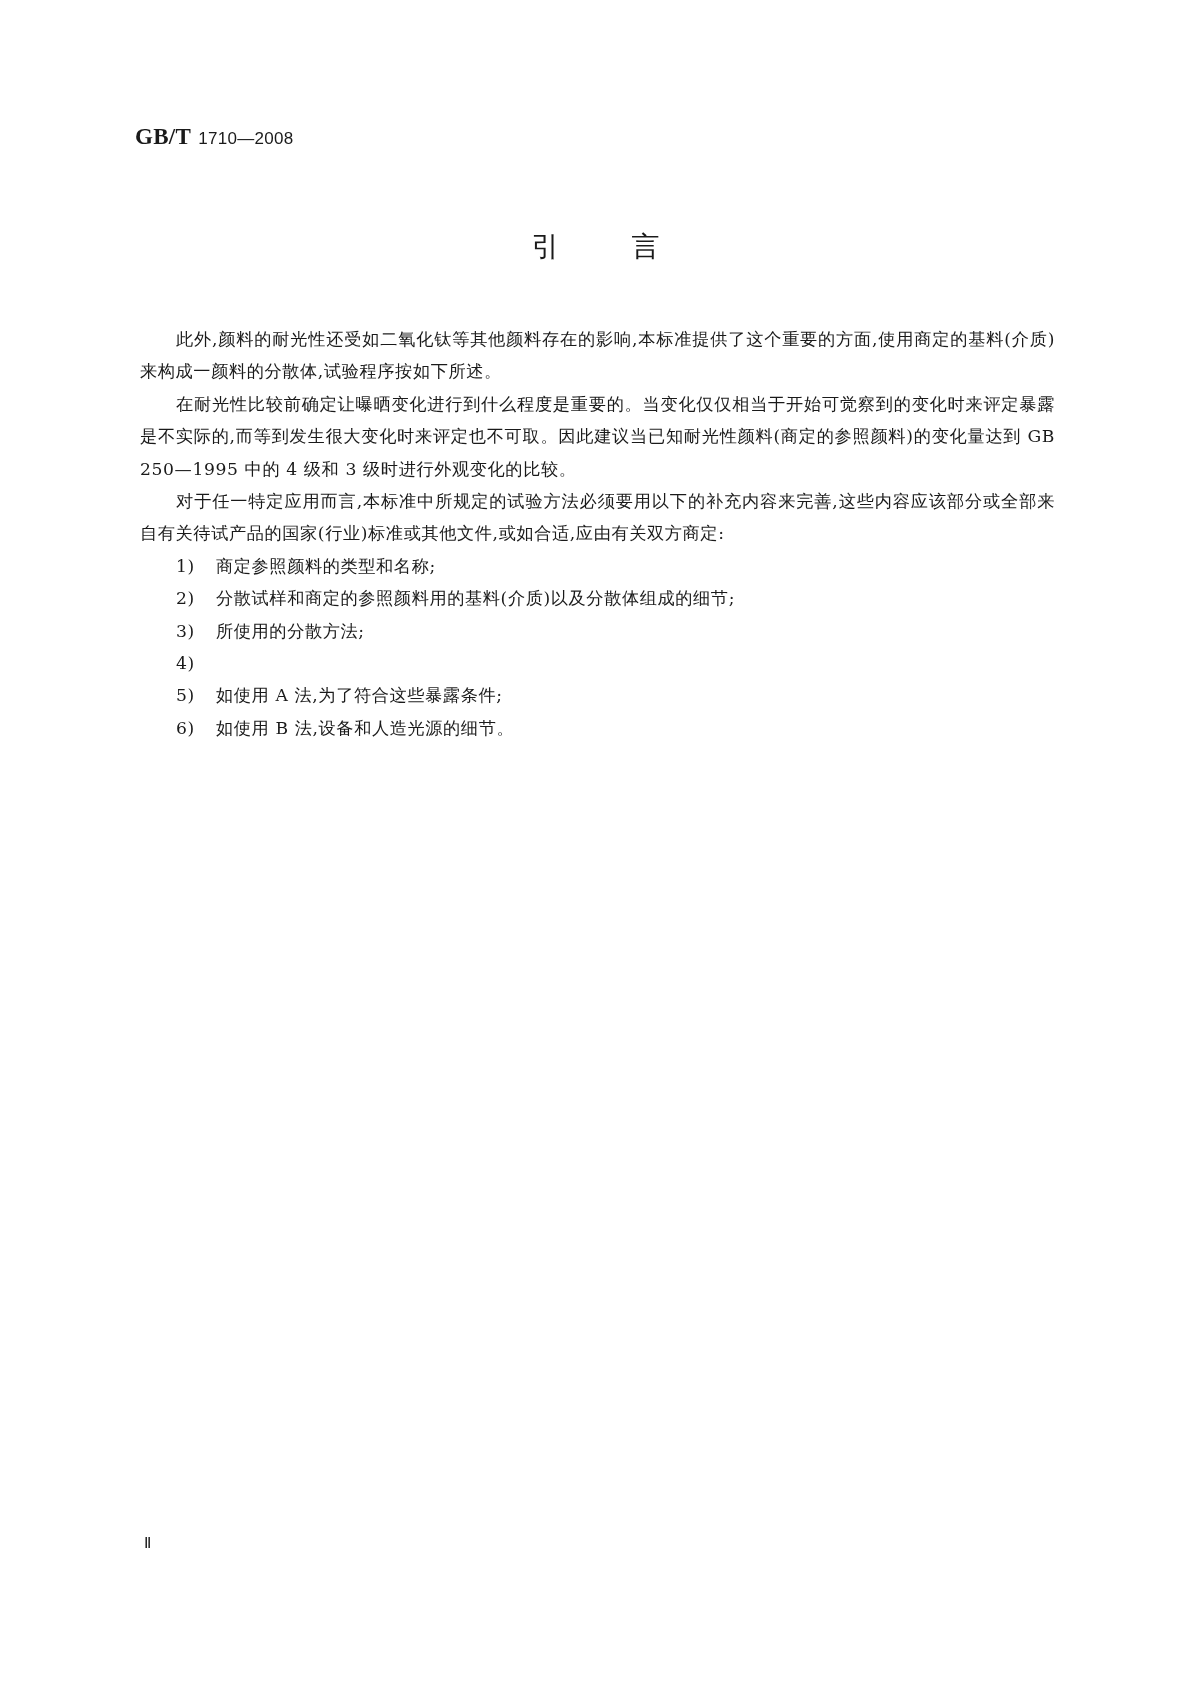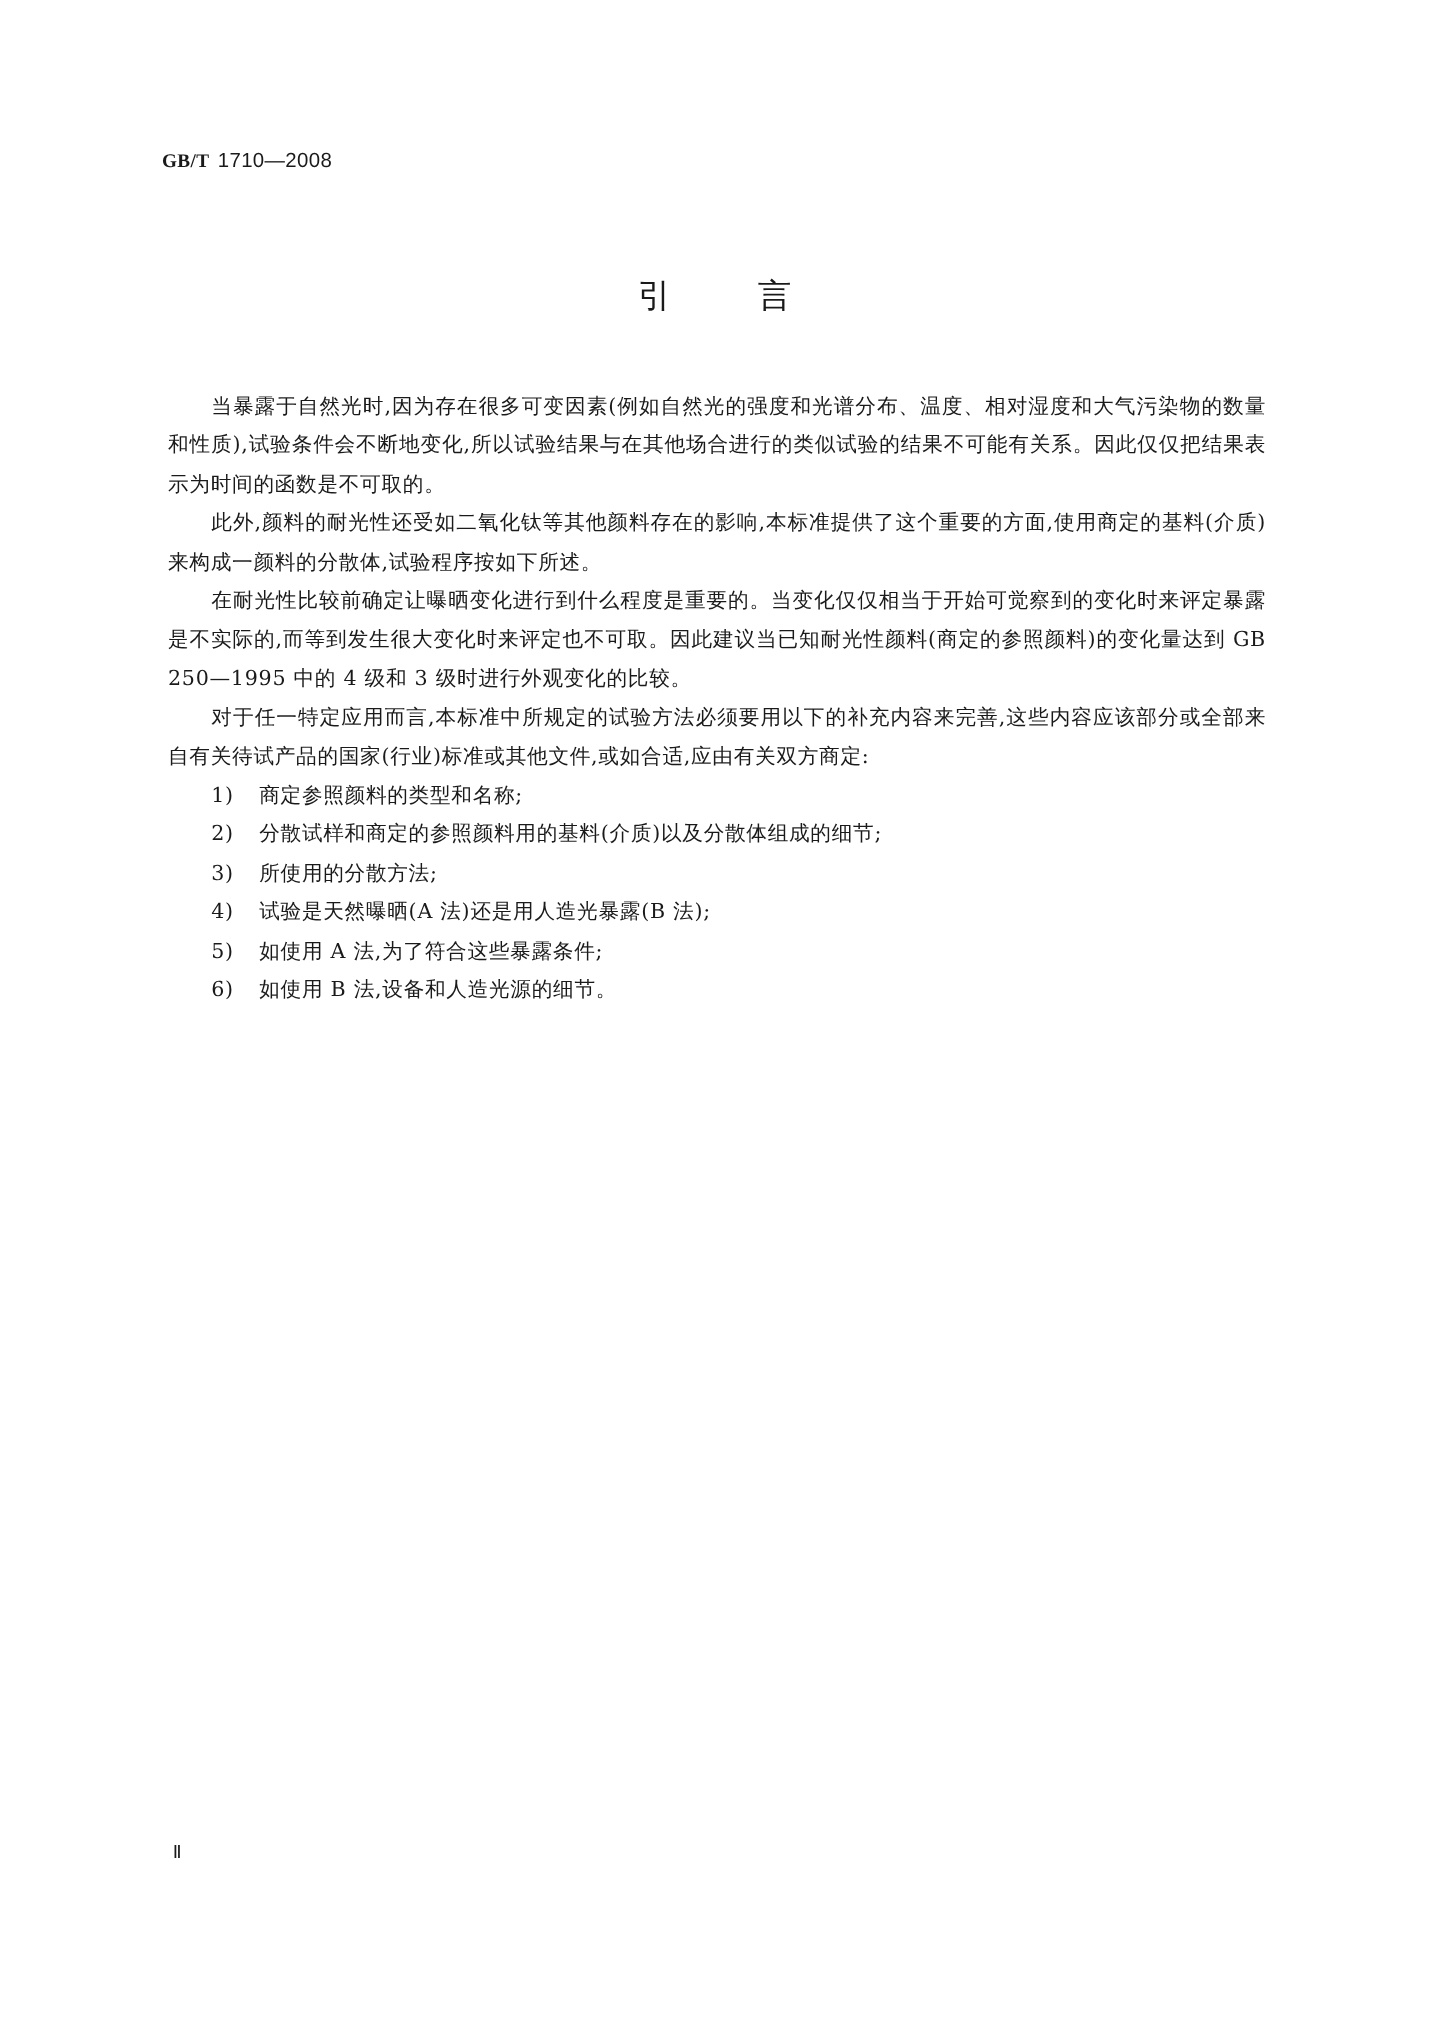--- a/index.html
+++ b/index.html
@@ -4,21 +4,21 @@
 <style>
   html, body { margin: 0; padding: 0; background: #ffffff; }
   body {
     width: 1191px; height: 1684px; position: relative; overflow: hidden;
     font-family: "DejaVu Serif", "Liberation Serif", serif; color: #1a1a1a;
   }
   .doc-id {
     position: absolute; left: 135px; top: 124px;
     font-size: 17px; letter-spacing: 0.3px; white-space: nowrap;
   }
-  .doc-id .prefix { font-family: "Liberation Serif", serif; font-weight: bold; font-size: 16px; }
+  .doc-id .prefix { font-family: "Liberation Serif", serif; font-weight: bold; font-size: 23px; }
   .doc-id .num { font-family: "Liberation Sans", sans-serif; margin-left: 7px; }
   .title {
     position: absolute; left: 0; width: 1191px; top: 228px; text-align: center;
     font-family: "DejaVu Sans", sans-serif; font-size: 28px; font-weight: 500;
   }
   .title span { display: inline-block; }
   .title .gap { width: 72px; }
   .body {
     position: absolute; left: 140px; width: 915px; top: 323px;
     font-size: 17.2px; line-height: 32.4px; text-align: justify;
@@ -38,40 +38,38 @@
 
 <div class="doc-id">
   <span class="prefix">GB/T</span><span class="num">1710—2008</span>
 </div>
 
 <div class="title">
   <span>引</span><span class="gap"></span><span>言</span>
 </div>
 
 <div class="body">
-  <p>当暴露于自然光时,因为存在很多可变因素(例如自然光的强度和光谱分布、温度、相对湿度和大气污染物的数量和性质),试验条件会不断地变化,所以试验结果与在其他场合进行的类似试验的结果不可能有关系。因此仅仅把结果表示为时间的函数是不可取的。</p>
   <p>此外,颜料的耐光性还受如二氧化钛等其他颜料存在的影响,本标准提供了这个重要的方面,使用商定的基料(介质)来构成一颜料的分散体,试验程序按如下所述。</p>
   <p>在耐光性比较前确定让曝晒变化进行到什么程度是重要的。当变化仅仅相当于开始可觉察到的变化时来评定暴露是不实际的,而等到发生很大变化时来评定也不可取。因此建议当已知耐光性颜料(商定的参照颜料)的变化量达到 GB 250—1995 中的 4 级和 3 级时进行外观变化的比较。</p>
   <p>对于任一特定应用而言,本标准中所规定的试验方法必须要用以下的补充内容来完善,这些内容应该部分或全部来自有关待试产品的国家(行业)标准或其他文件,或如合适,应由有关双方商定:</p>
   <ul class="list">
     <li>
         <span class="marker">1)</span>
         <span>商定参照颜料的类型和名称;</span>
       </li>
     <li>
         <span class="marker">2)</span>
         <span>分散试样和商定的参照颜料用的基料(介质)以及分散体组成的细节;</span>
       </li>
     <li>
         <span class="marker">3)</span>
         <span>所使用的分散方法;</span>
       </li>
     <li>
         <span class="marker">4)</span>
-        <span>试验是天然曝晒(A 法)还是用人造光暴露(B 法);</span>
       </li>
     <li>
         <span class="marker">5)</span>
         <span>如使用 A 法,为了符合这些暴露条件;</span>
       </li>
     <li>
         <span class="marker">6)</span>
         <span>如使用 B 法,设备和人造光源的细节。</span>
       </li>
   </ul>

